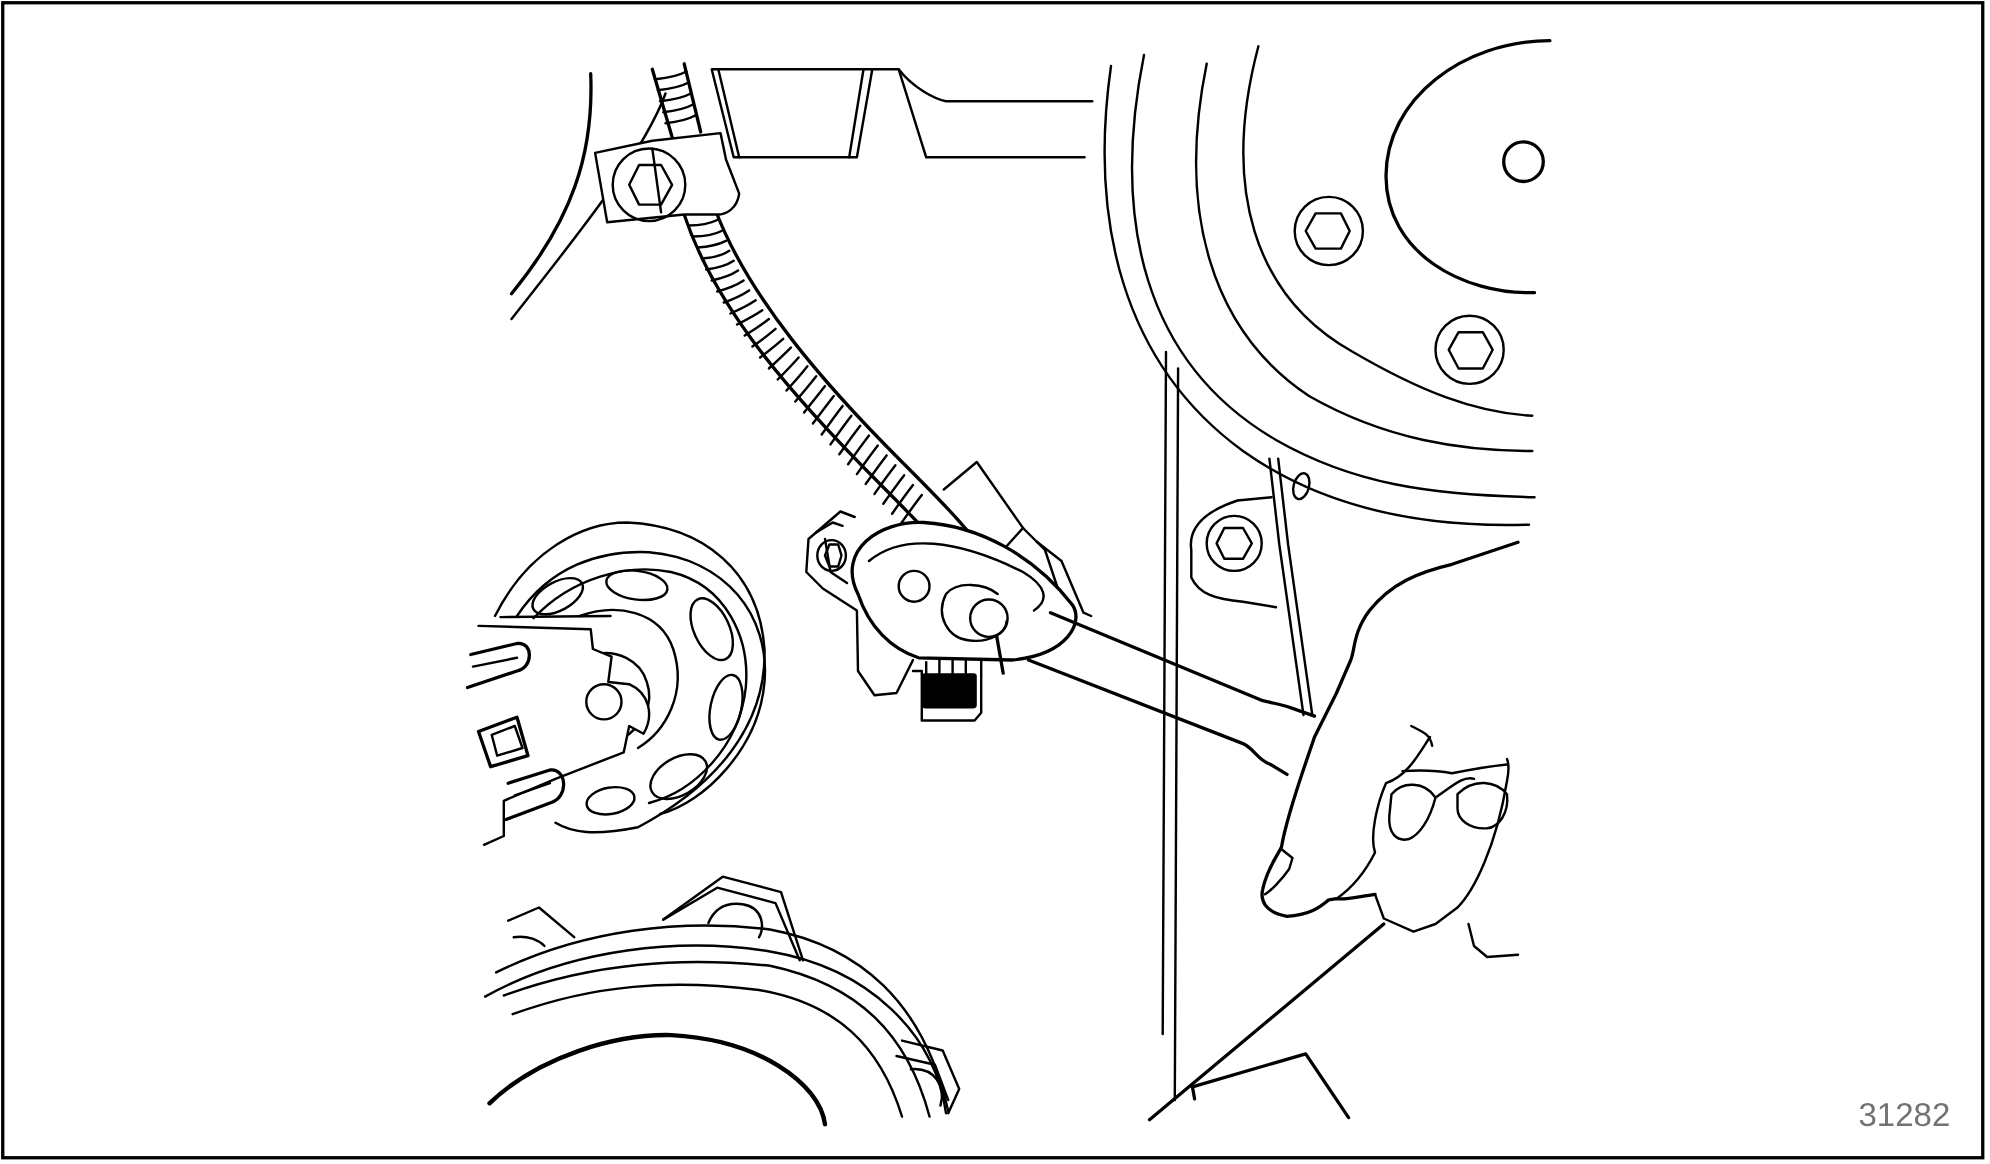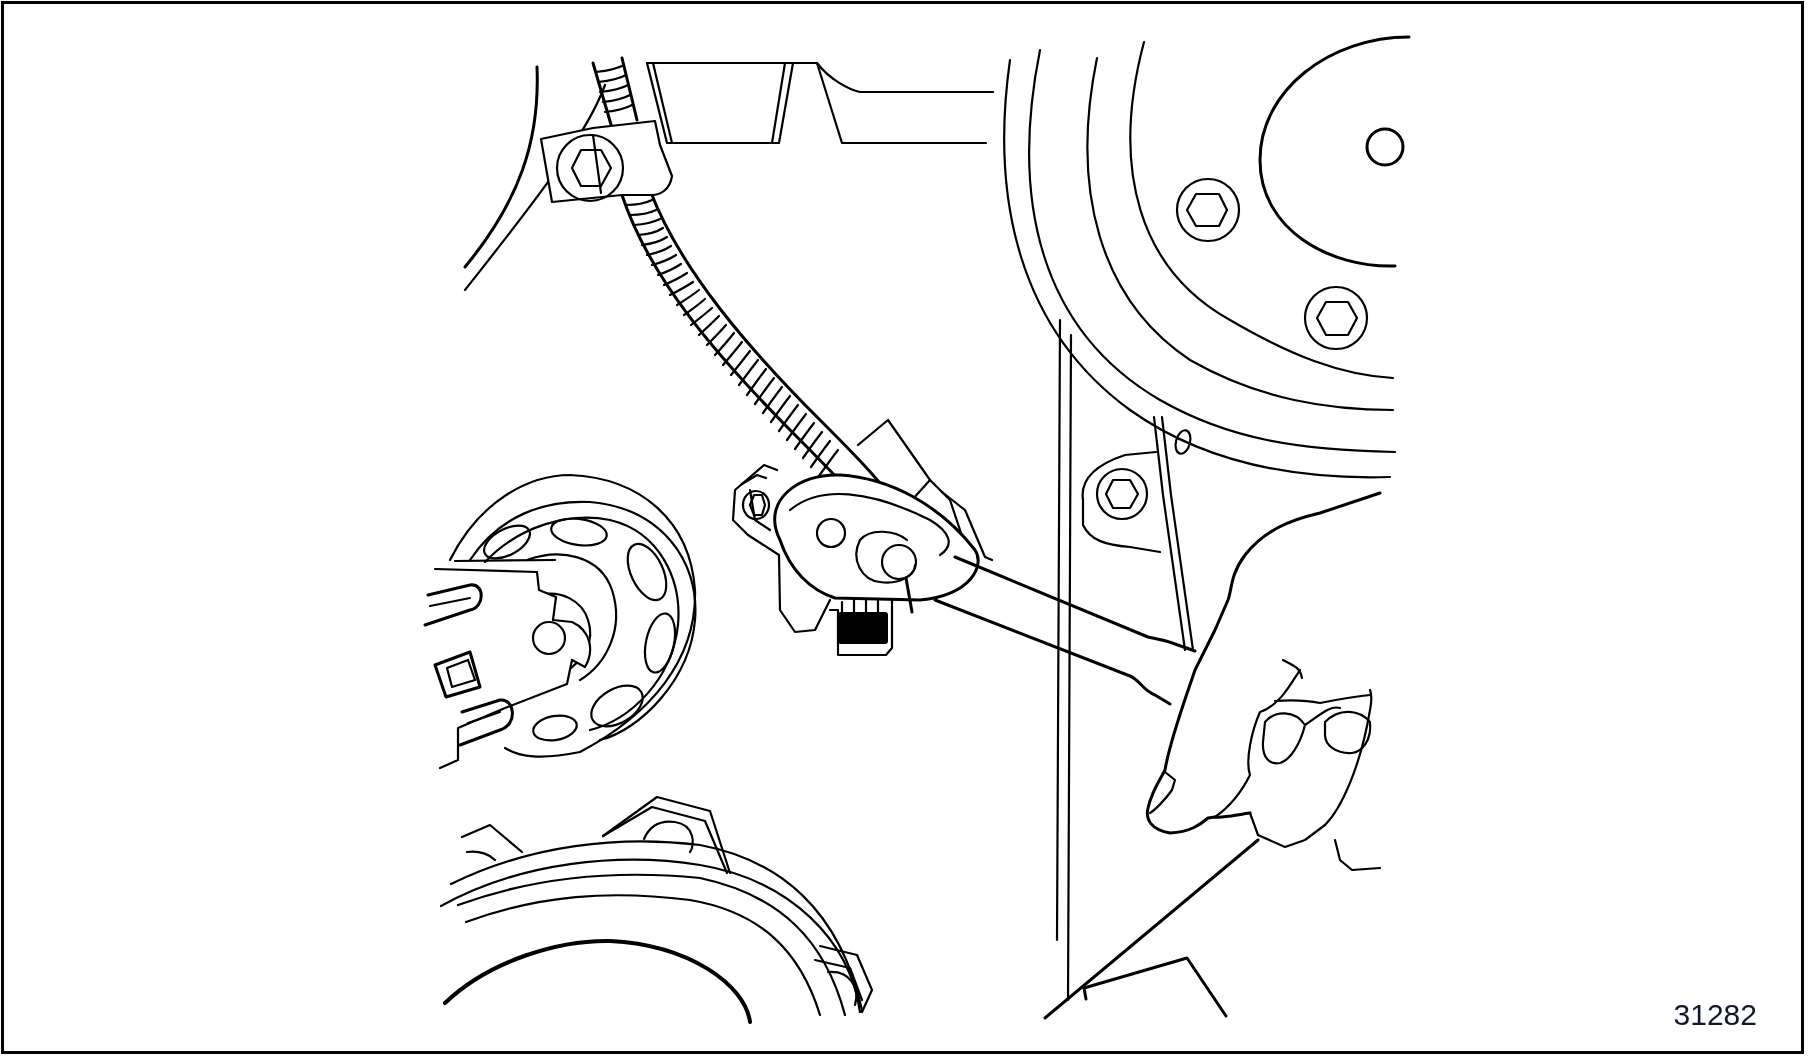--- a/index.html
+++ b/index.html
@@ -11,22 +11,22 @@
     }
     #art { position: absolute; left: 0; top: 0; }
     #art path, #art circle, #art ellipse, #art polyline, #art polygon, #art line {
       fill: none; stroke: #000000; stroke-linecap: round; stroke-linejoin: round;
     }
     .t2 { stroke-width: 2.2; }
     .t3 { stroke-width: 3; }
     .t4 { stroke-width: 4; }
     .fw { fill: #ffffff !important; }
     #fig-number {
-      position: absolute; right: 52px; bottom: 26px;
-      font-family: "Liberation Sans", sans-serif; font-size: 30px; color: #0f172a;
+      position: absolute; right: 36px; bottom: 26px;
+      font-family: "Liberation Sans", sans-serif; font-size: 30px; color: #737373;
       letter-spacing: 0px;
     }
   </style>
 </head>
 <body>
 
 <div id="frame"></div>
 
 <svg id="art" width="1809" height="1058" viewBox="0 0 1809 1058">
 

